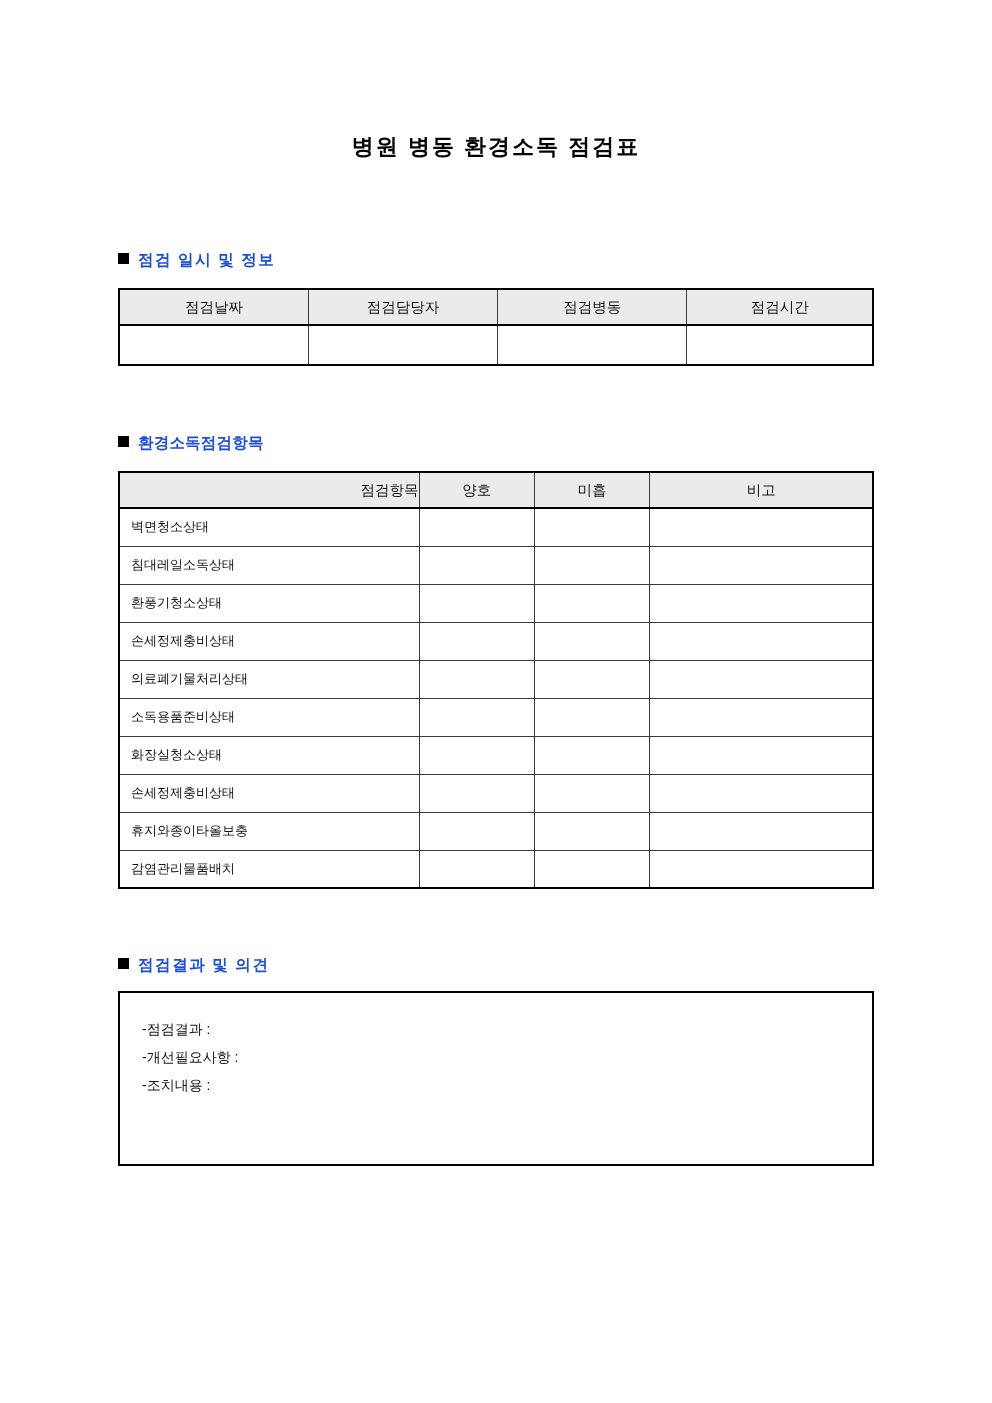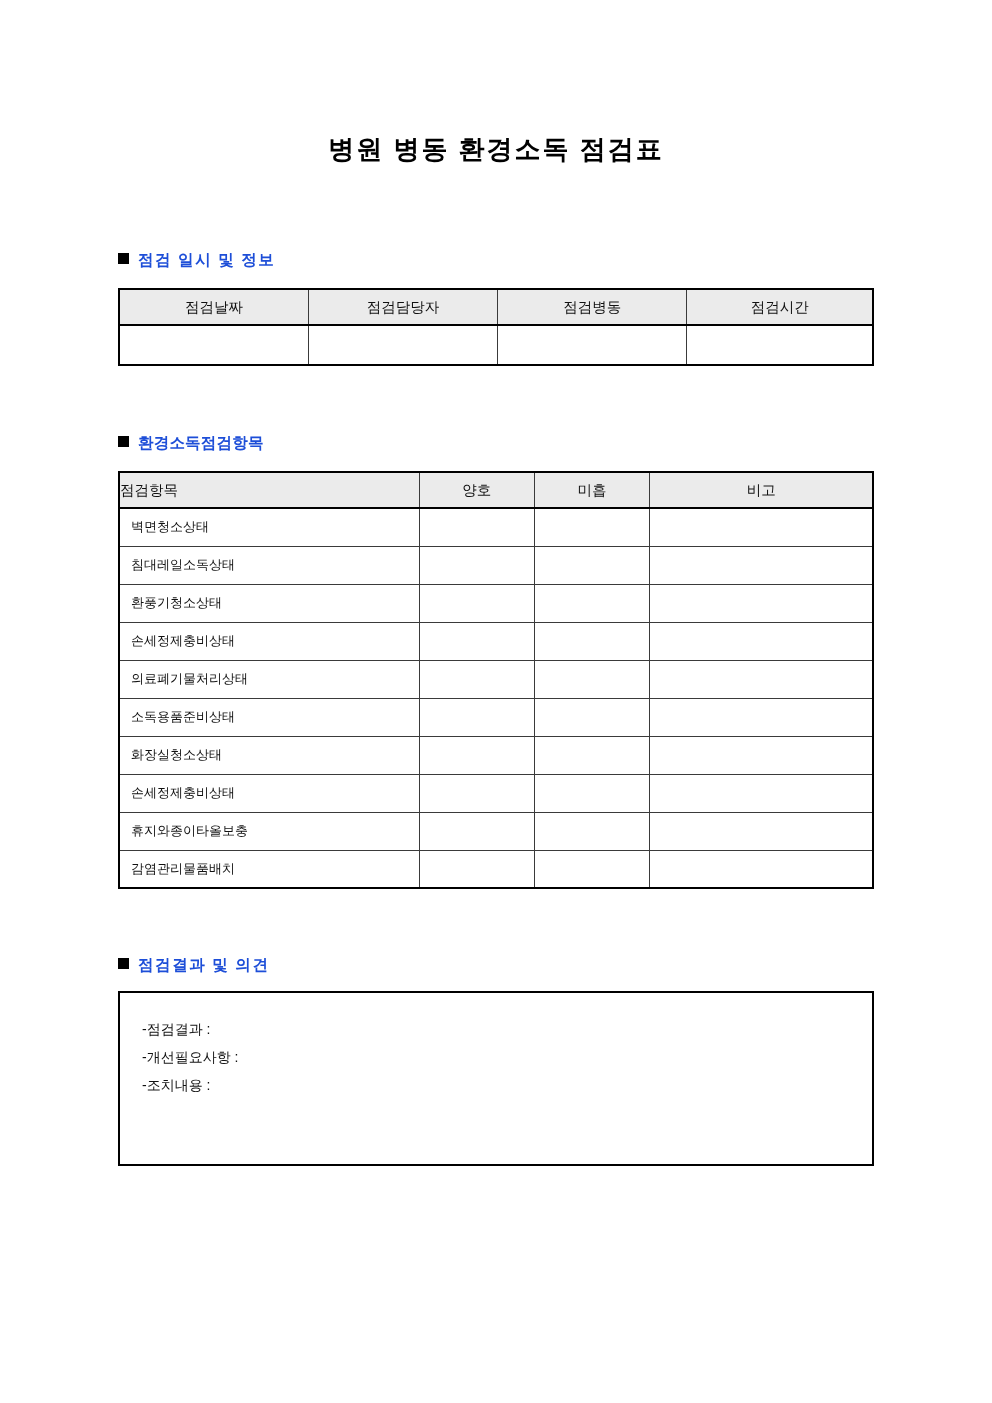--- a/index.html
+++ b/index.html
@@ -23,21 +23,21 @@
     padding: 0;
   }
 
   
   .doc-title {
     position: absolute;
     top: 132px;
     left: 0;
     width: 992px;
     text-align: center;
-    font-size: 26px;
+    font-size: 22px;
     font-weight: bold;
     letter-spacing: 2px;
     color: #000;
   }
 
   
   .section-head {
     position: absolute;
     left: 118px;
     font-size: 15.5px;
@@ -102,21 +102,21 @@
   
   #table-items {
     top: 471px;
     left: 118px;
     width: 756px;
   }
   #table-items td.item-name,
   #table-items th.col-item {
     text-align: left;
   }
-  #table-items th.col-item { text-align: left; }
+  #table-items th.col-item { text-align: right; }
   #table-items td.item-name {
     padding-left: 11px;
     font-size: 13px;
   }
   #table-items td.mark-cell { text-align: center; }
 
   
   #results-box {
     position: absolute;
     top: 991px;

